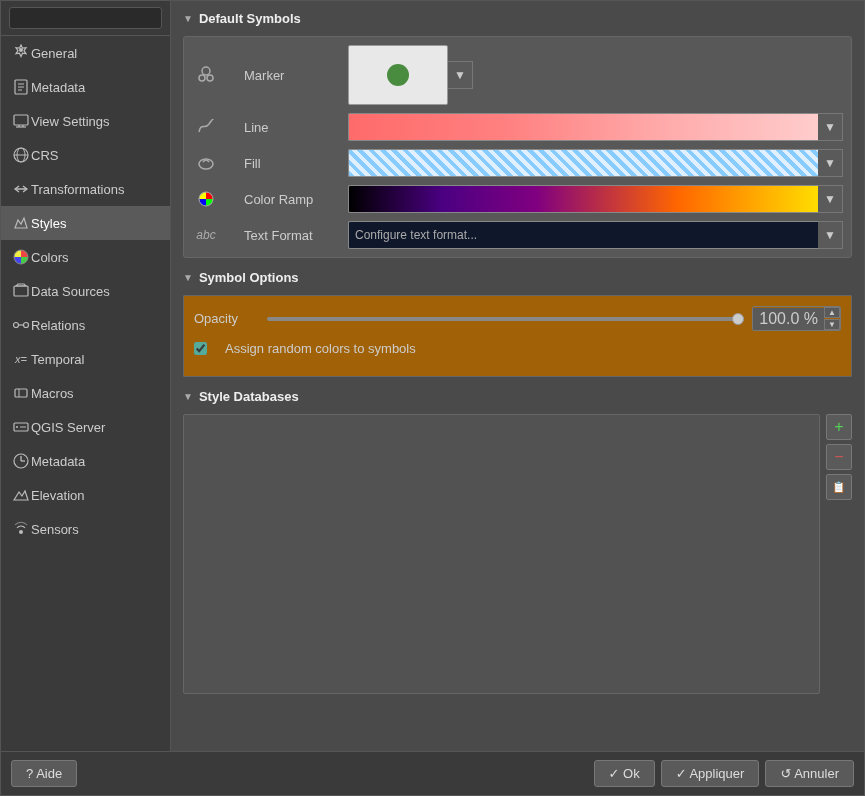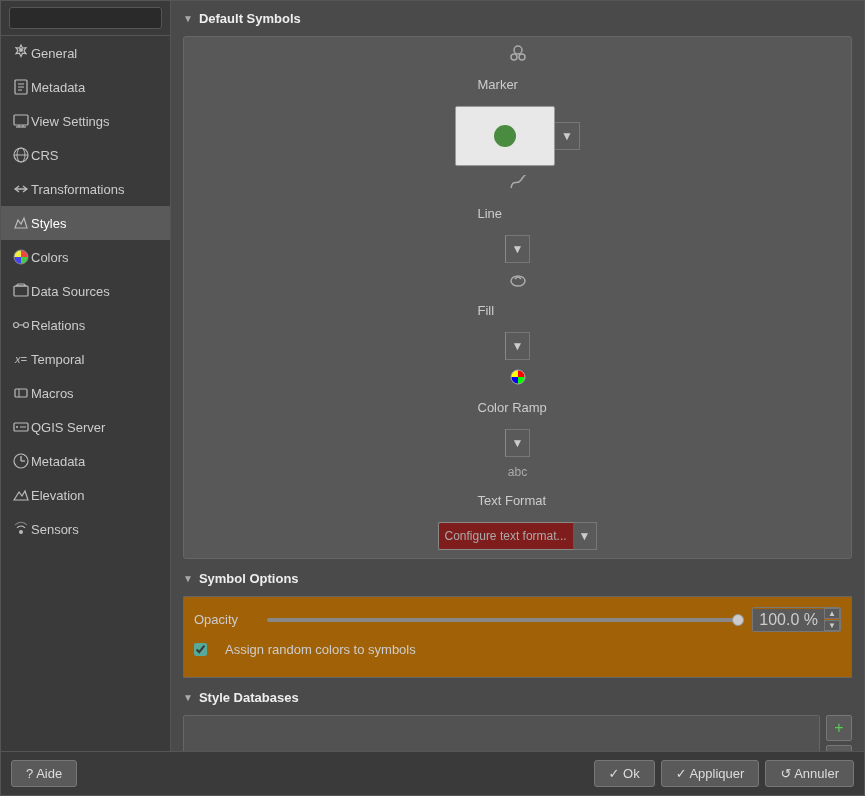--- a/index.html
+++ b/index.html
@@ -137,22 +137,21 @@
       background: #585858;
       border: 1px solid #666;
       border-radius: 3px;
       padding: 8px;
       margin-bottom: 12px;
     }
     .symbol-row {
       display: flex;
       align-items: center;
       margin-bottom: 8px;
-      gap: 14px;
-      flex-direction: column;
+      gap: 24px;
     }
     .symbol-row:last-child { margin-bottom: 0; }
     .symbol-icon-col {
       width: 28px;
       display: flex;
       align-items: center;
       justify-content: center;
       color: #bbb;
       font-size: 14px;
     }
@@ -224,21 +223,21 @@
       height: 28px;
       background: linear-gradient(to right, #000 0%, #4b0082 20%, #800080 40%, #ff6600 70%, #ffdd00 100%);
       border: 1px solid #888;
       border-right: none;
       border-radius: 2px 0 0 2px;
     }
     
     .textformat-btn {
       flex: 1;
       height: 28px;
-      background: #7f1d1d;
+      background: #0f172a;
       border: 1px solid #888;
       border-right: none;
       border-radius: 2px 0 0 2px;
       color: #aaa;
       font-size: 12px;
       text-align: left;
       padding: 0 6px;
       cursor: pointer;
     }
     
@@ -591,21 +590,21 @@
             </div>
             <span class="symbol-label">Color Ramp</span>
             <div class="symbol-control swatch-group">
               <div class="colorramp-swatch"></div>
               <button class="dropdown-btn">▼</button>
             </div>
           </div>
 
           <div class="symbol-row">
             <div class="symbol-icon-col">
-              <span style="font-size:12px;color:#aaa;text-align:center;">abc</span>
+              <span style="font-size:12px;color:#aaa;font-style:italic;text-align:center;">abc</span>
             </div>
             <span class="symbol-label">Text Format</span>
             <div class="symbol-control swatch-group">
               <button class="textformat-btn">Configure text format...</button>
               <button class="dropdown-btn">▼</button>
             </div>
           </div>
         </div>
 
         <div class="section-header">

